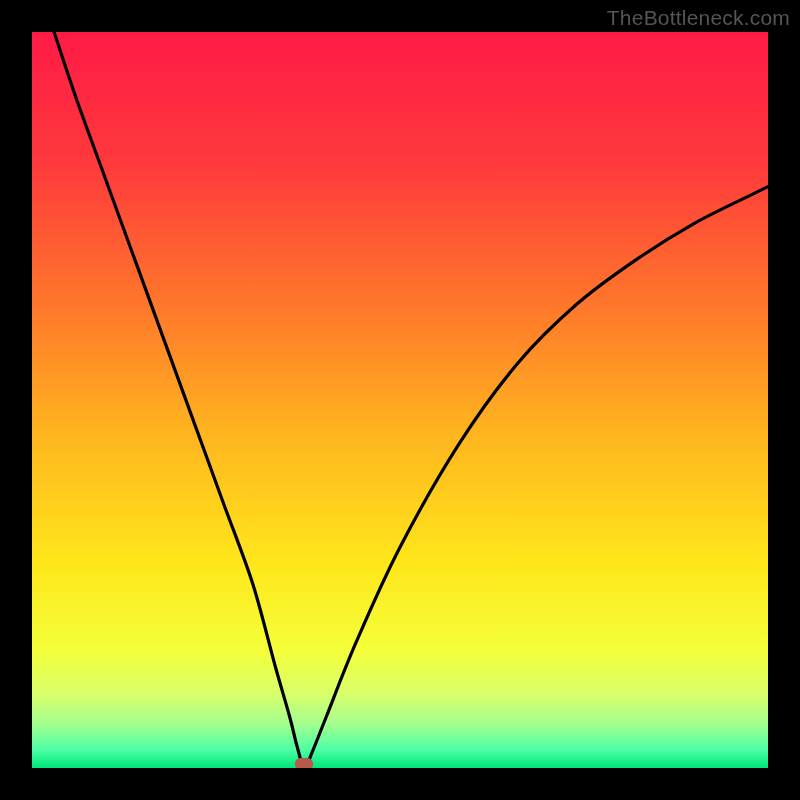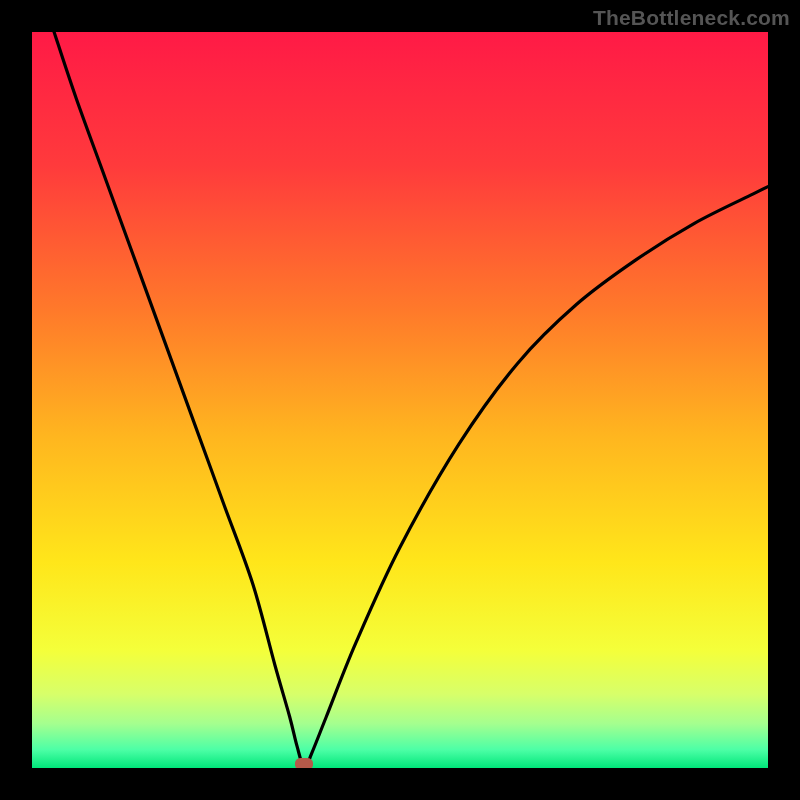--- a/index.html
+++ b/index.html
@@ -29,21 +29,21 @@
     position: absolute;
     inset: 0;
   }
   .watermark {
     position: absolute;
     top: 6px;
     right: 10px;
     color: #555;
     font-size: 21px;
     letter-spacing: 0.2px;
-    font-weight: 700;
+    font-weight: 400;
     user-select: none;
   }
   svg.curve {
     position: absolute;
     inset: 0;
   }
   .marker {
     position: absolute;
     width: 18px;
     height: 12px;

